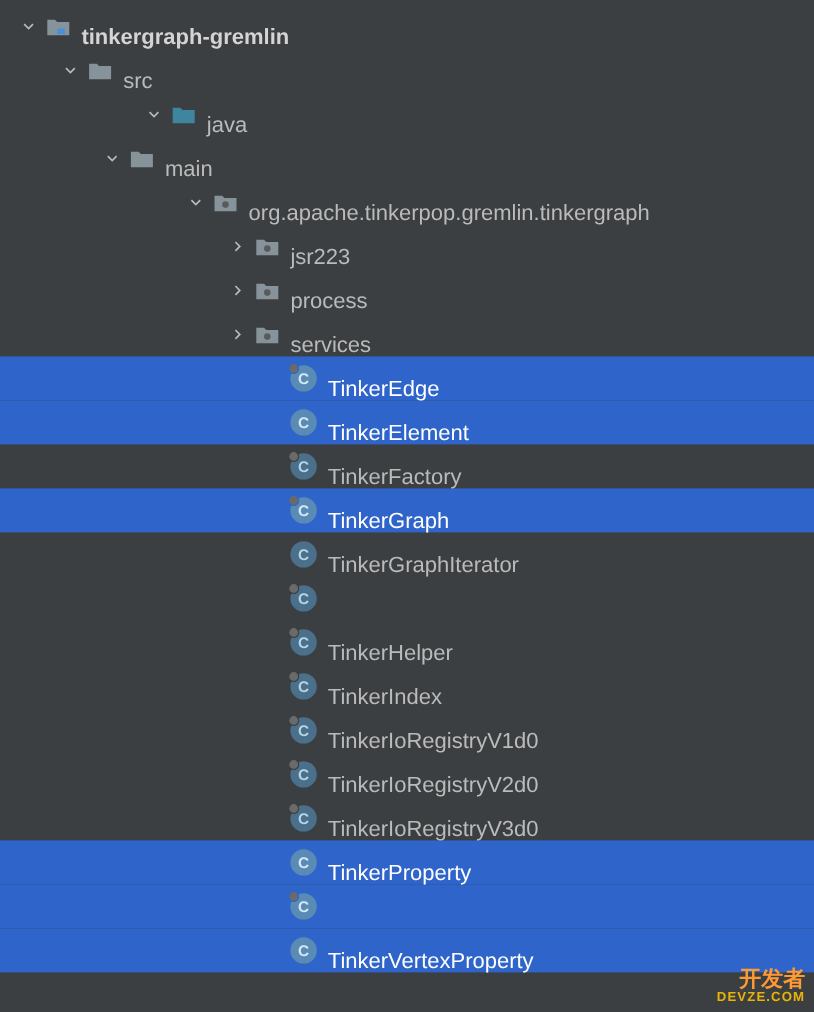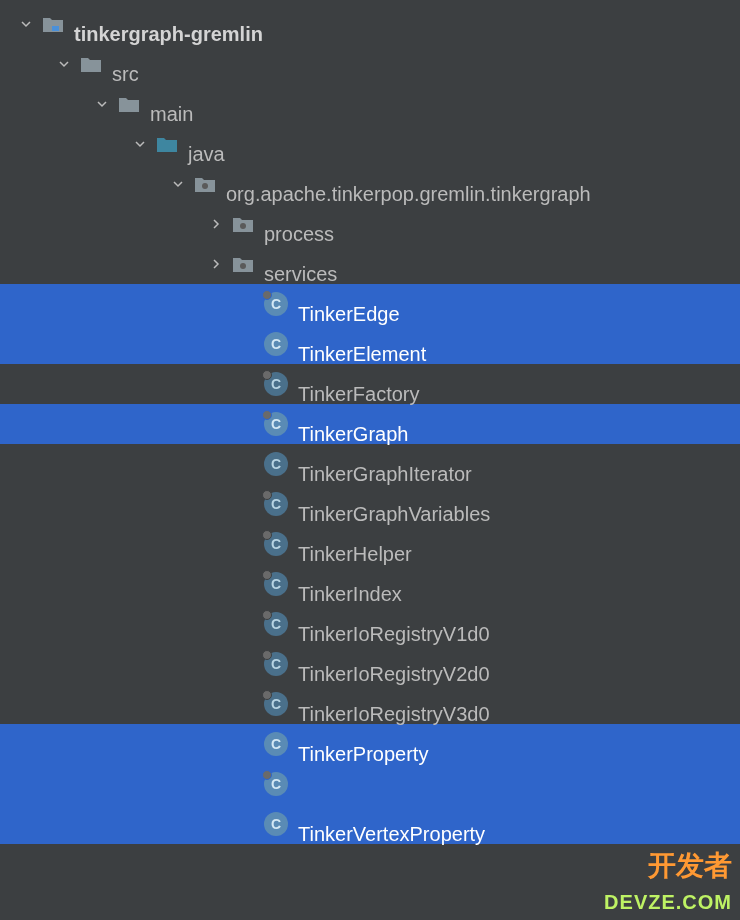--- a/index.html
+++ b/index.html
@@ -113,27 +113,26 @@
       right: 8px;
       font-family: sans-serif;
       font-weight: bold;
       font-size: 20px;
       line-height: 1;
       text-align: right;
       pointer-events: none;
     }
     .watermark .line1 {
       color: #ff9933;
-      font-size: 28px;
+      font-size: 20px;
     }
     .watermark .line2 {
-      color: #bef264;
-      font-size: 20px;
+      color: #eab308;
+      font-size: 12px;
       letter-spacing: 1px;
-      margin-top: 12px;
     }
   </style>
 </head>
 <body>
 
 <div class="tree">
 
   <div class="tree-row">
     <span class="indent" style="width:16px"></span>
     <span class="chevron">
@@ -159,65 +158,80 @@
     </span>
     <span class="icon folder-icon">
       <svg viewBox="0 0 22 20">
           <path d="M1 4 L1 18 L21 18 L21 6 L10 6 L8 4 Z" fill="#87939a"></path>
         </svg>
     </span>
     <span class="label">src</span>
   </div>
 
   <div class="tree-row">
+    <span class="indent" style="width:130px"></span>
+    <span class="chevron">
+      <svg viewBox="0 0 12 12">
+          <path d="M2 4 L6 8 L10 4" stroke="#bbbbbb" stroke-width="1.5" fill="none"></path>
+        </svg>
+    </span>
+    <span class="icon folder-icon">
+      <svg viewBox="0 0 22 20">
+          <path d="M1 4 L1 18 L21 18 L21 6 L10 6 L8 4 Z" fill="#3e86a0"></path>
+        </svg>
+    </span>
+    <span class="label">java</span>
+  </div>
+
+  <div class="tree-row">
     <span class="indent" style="width:92px"></span>
     <span class="chevron">
       <svg viewBox="0 0 12 12">
           <path d="M2 4 L6 8 L10 4" stroke="#bbbbbb" stroke-width="1.5" fill="none"></path>
         </svg>
     </span>
     <span class="icon folder-icon">
       <svg viewBox="0 0 22 20">
           <path d="M1 4 L1 18 L21 18 L21 6 L10 6 L8 4 Z" fill="#87939a"></path>
         </svg>
     </span>
     <span class="label">main</span>
   </div>
 
   <div class="tree-row">
-    <span class="indent" style="width:130px"></span>
-    <span class="chevron">
-      <svg viewBox="0 0 12 12">
-          <path d="M2 4 L6 8 L10 4" stroke="#bbbbbb" stroke-width="1.5" fill="none"></path>
-        </svg>
-    </span>
-    <span class="icon folder-icon">
-      <svg viewBox="0 0 22 20">
-          <path d="M1 4 L1 18 L21 18 L21 6 L10 6 L8 4 Z" fill="#3e86a0"></path>
-        </svg>
-    </span>
-    <span class="label">java</span>
-  </div>
-
-  <div class="tree-row">
     <span class="indent" style="width:168px"></span>
     <span class="chevron">
       <svg viewBox="0 0 12 12">
           <path d="M2 4 L6 8 L10 4" stroke="#bbbbbb" stroke-width="1.5" fill="none"></path>
         </svg>
     </span>
     <span class="icon package-icon">
       <svg viewBox="0 0 22 20">
           <path d="M1 4 L1 18 L21 18 L21 6 L10 6 L8 4 Z" fill="#87939a"></path>
           <circle cx="11" cy="12" r="3" fill="#5a5a5a"></circle>
         </svg>
     </span>
     <span class="label">org.apache.tinkerpop.gremlin.tinkergraph</span>
   </div>
 
+  <div class="tree-row">
+    <span class="indent" style="width:206px"></span>
+    <span class="chevron">
+      <svg viewBox="0 0 12 12">
+          <path d="M4 2 L8 6 L4 10" stroke="#bbbbbb" stroke-width="1.5" fill="none"></path>
+        </svg>
+    </span>
+    <span class="icon package-icon">
+      <svg viewBox="0 0 22 20">
+          <path d="M1 4 L1 18 L21 18 L21 6 L10 6 L8 4 Z" fill="#87939a"></path>
+          <circle cx="11" cy="12" r="3" fill="#5a5a5a"></circle>
+        </svg>
+    </span>
+    <span class="label">jsr223</span>
+  </div>
 
   <div class="tree-row">
     <span class="indent" style="width:206px"></span>
     <span class="chevron">
       <svg viewBox="0 0 12 12">
           <path d="M4 2 L8 6 L4 10" stroke="#bbbbbb" stroke-width="1.5" fill="none"></path>
         </svg>
     </span>
     <span class="icon package-icon">
       <svg viewBox="0 0 22 20">
@@ -271,21 +285,20 @@
 
   <div class="tree-row">
     <span class="indent" style="width:264px"></span>
     <span class="class-icon">C</span>
     <span class="label">TinkerGraphIterator</span>
   </div>
 
   <div class="tree-row">
     <span class="indent" style="width:264px"></span>
     <span class="class-icon final">C</span>
-    <span class="label">TinkerGraphVariables</span>
   </div>
 
   <div class="tree-row">
     <span class="indent" style="width:264px"></span>
     <span class="class-icon final">C</span>
     <span class="label">TinkerHelper</span>
   </div>
 
   <div class="tree-row">
     <span class="indent" style="width:264px"></span>

